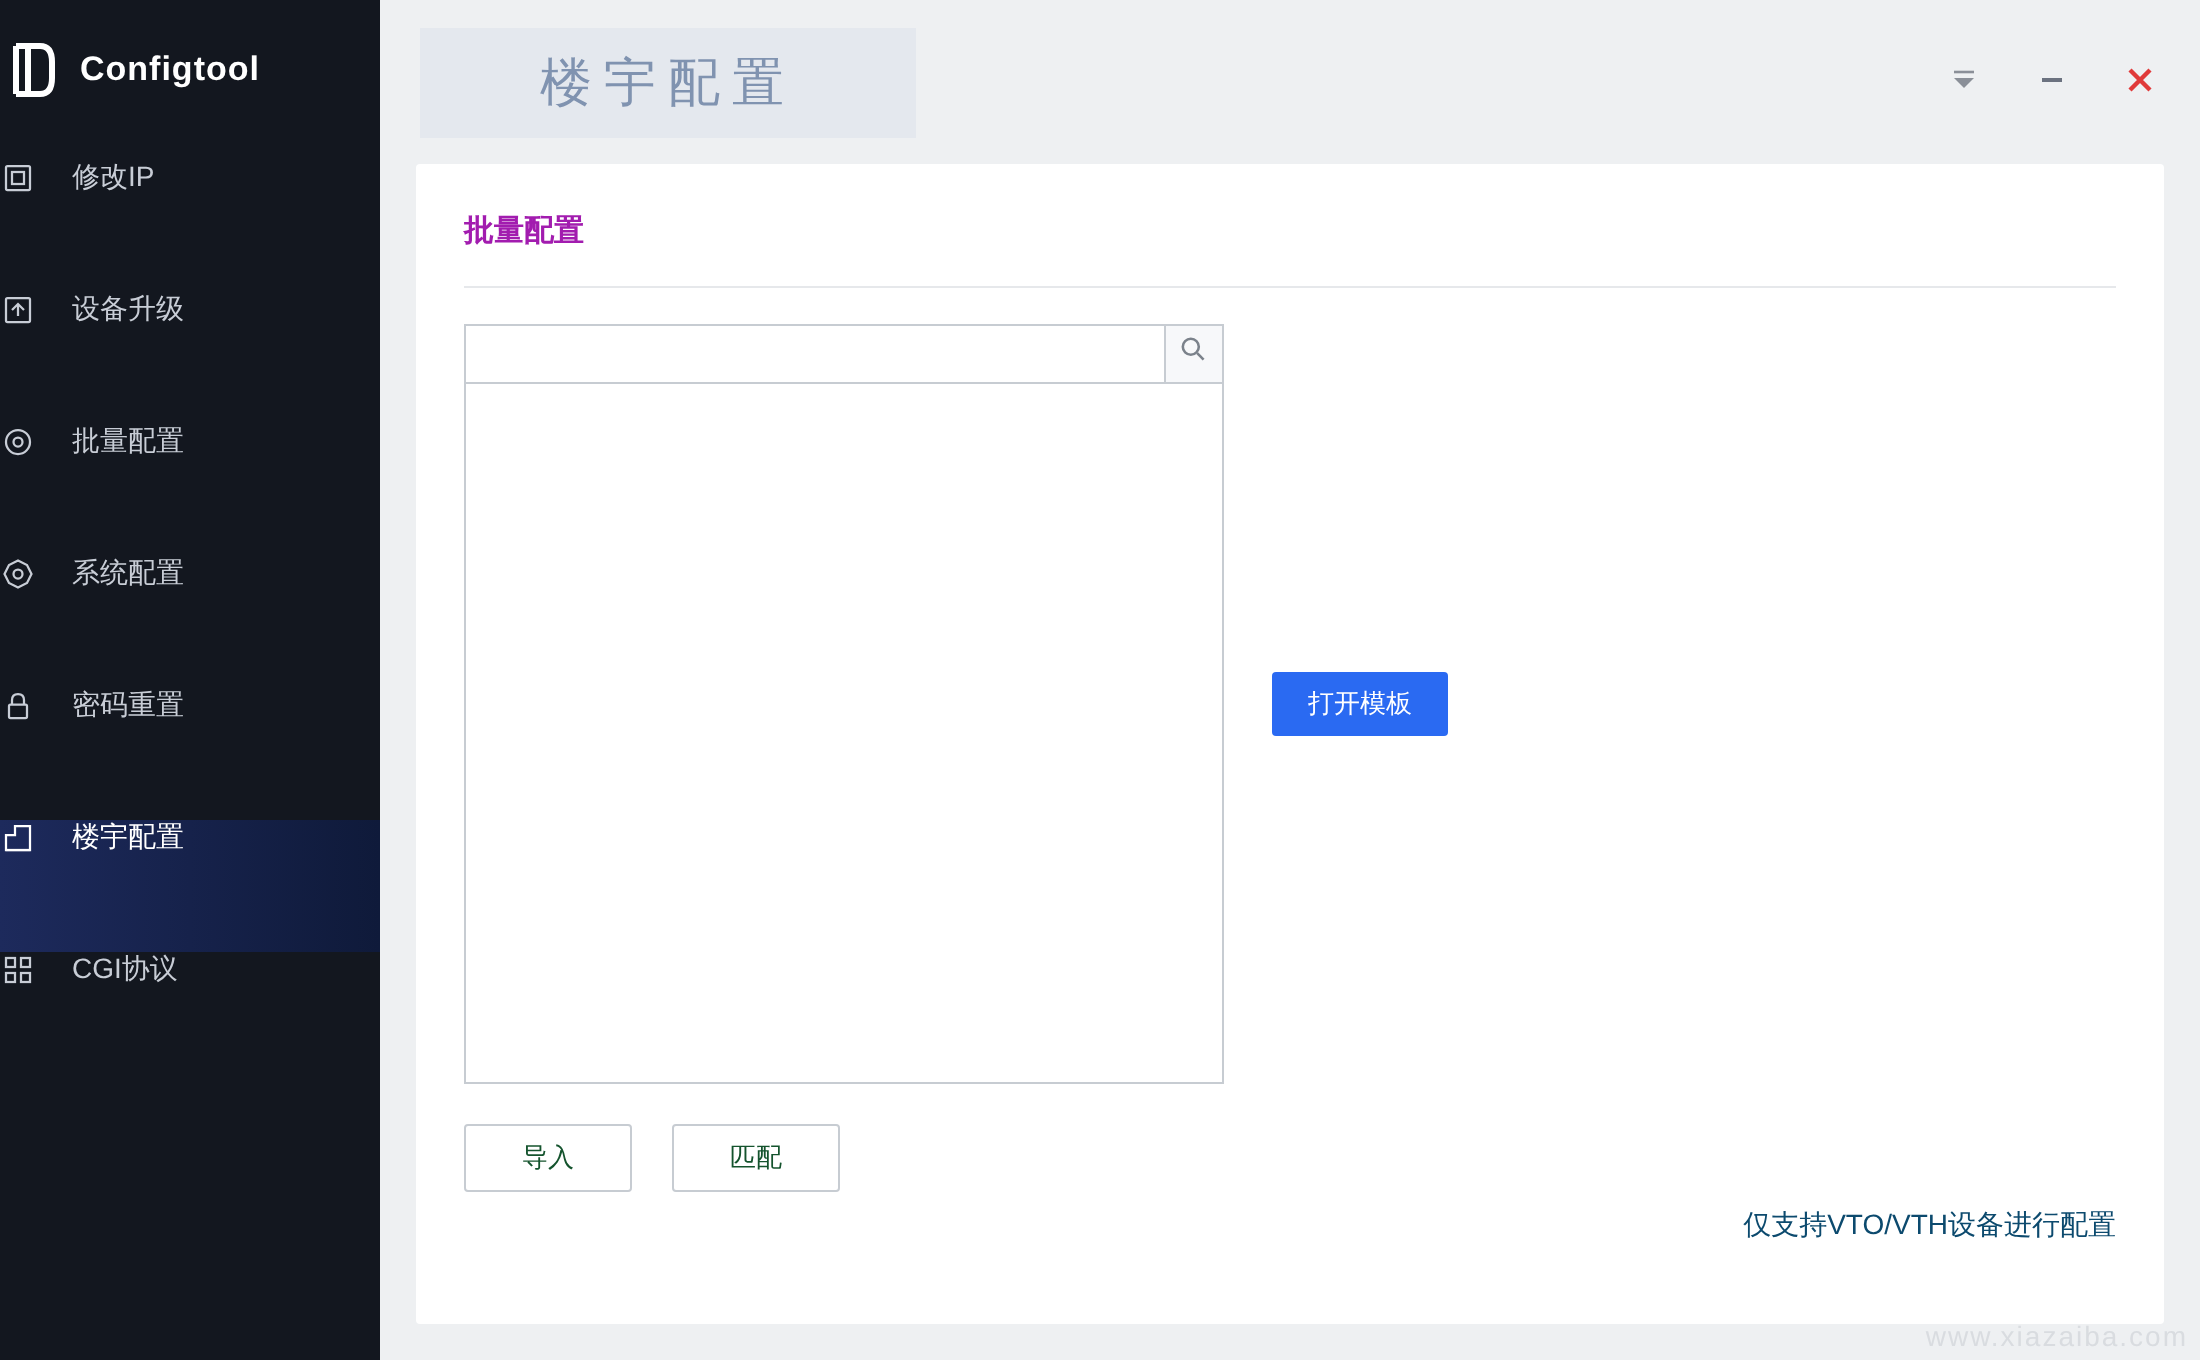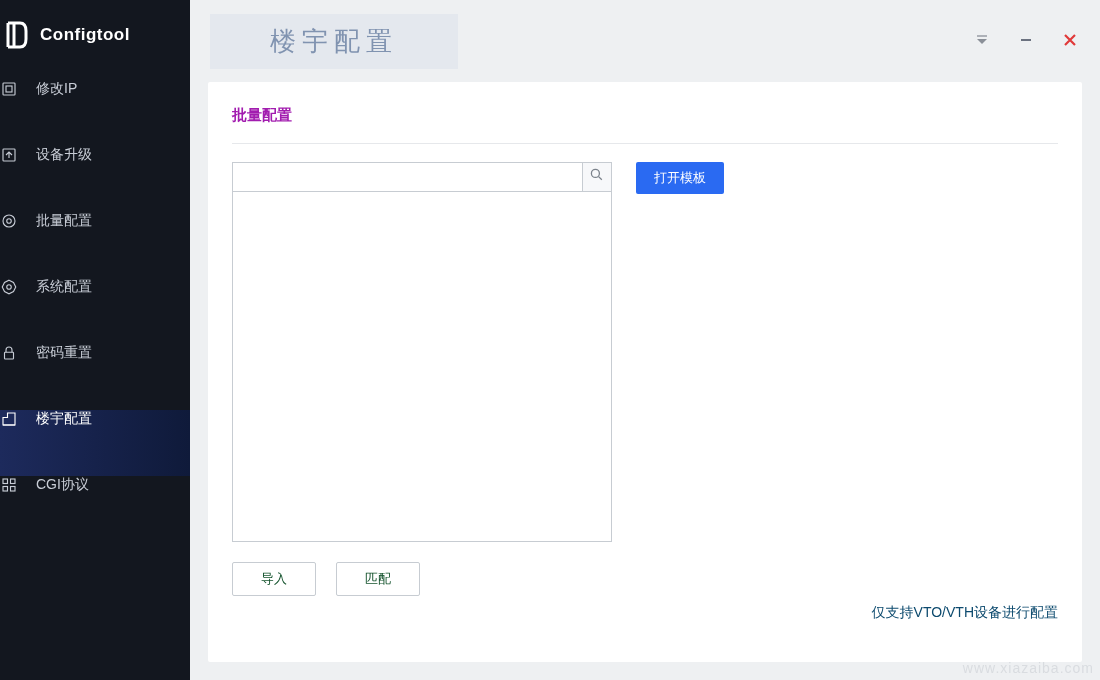--- a/index.html
+++ b/index.html
@@ -140,21 +140,21 @@
       color: #a21caf;
       margin-bottom: 18px;
     }
     .divider {
       height: 1px;
       background: #e6e8eb;
       margin-bottom: 18px;
     }
     .config-row {
       display: flex;
-      align-items: flex-start;
+      align-items: center;
       gap: 24px;
     }
     .file-box {
       display: flex;
       flex-direction: column;
     }
     .search-row {
       display: flex;
     }
     .file-input {

